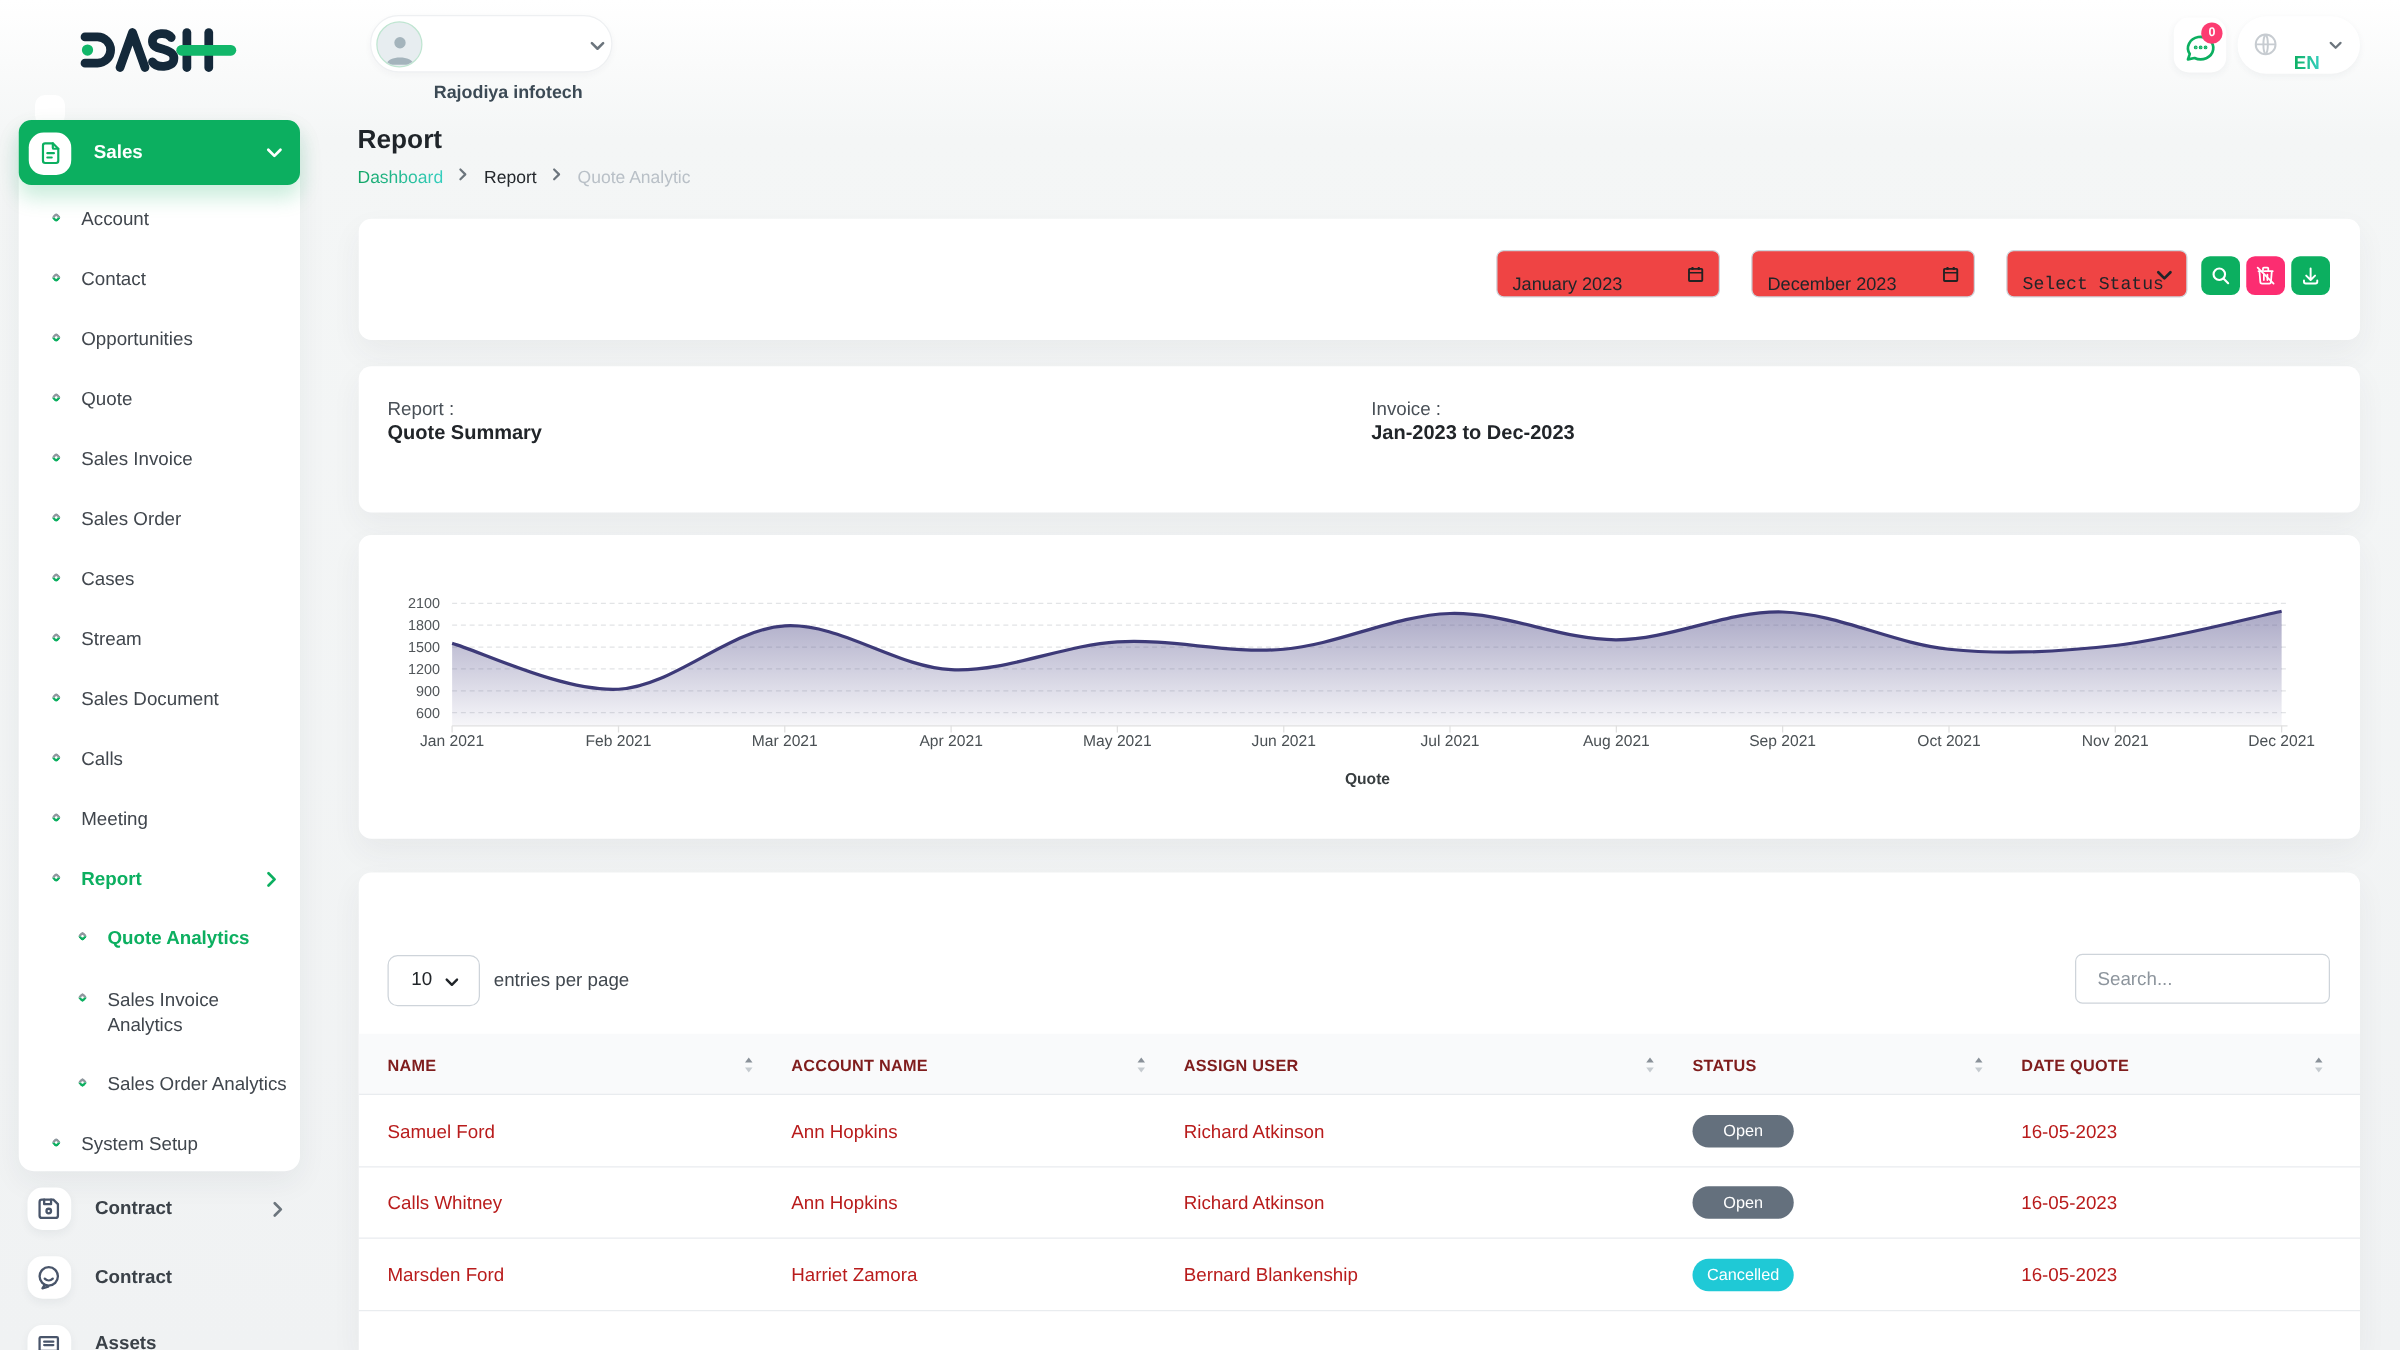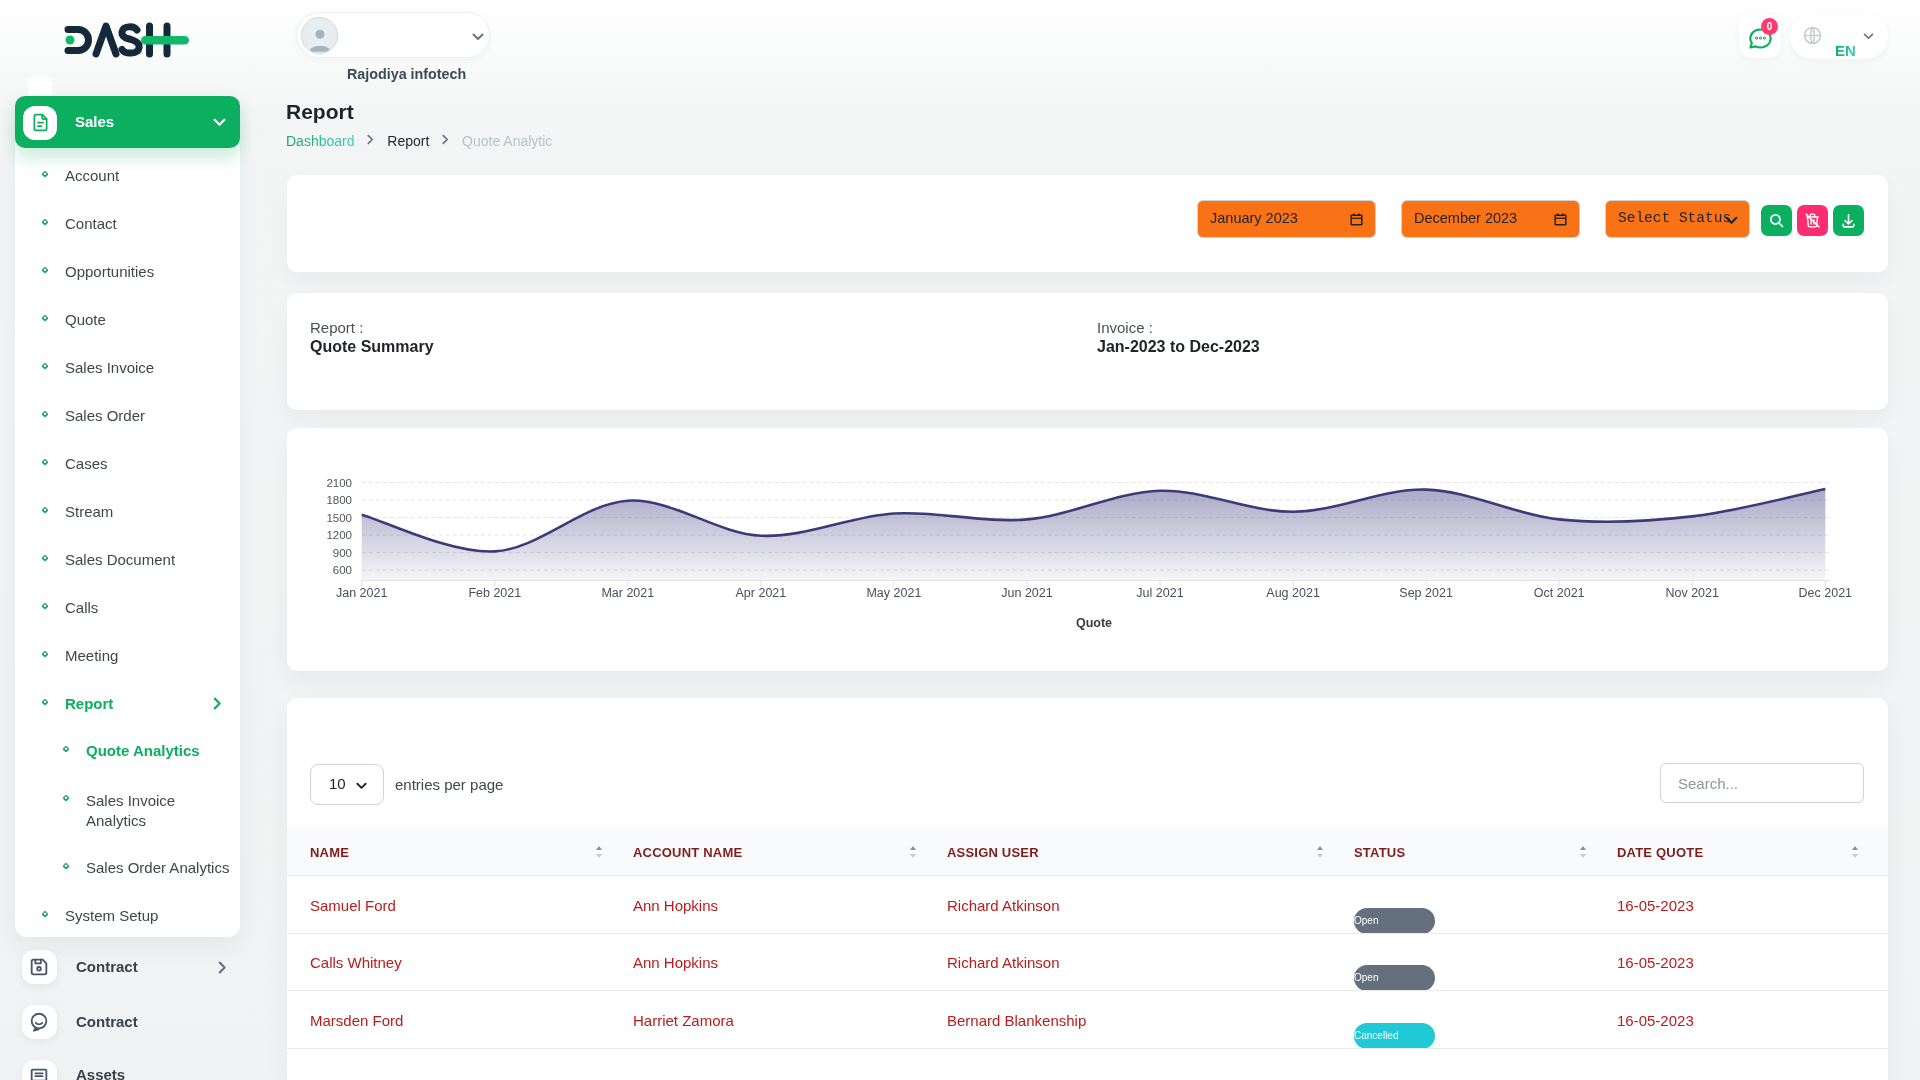--- a/index.html
+++ b/index.html
@@ -20,30 +20,30 @@
 
 #sidepanel { left:15px; top:96px; width:225px; height:841px; background:#fff; border-radius:12px; box-shadow:0 8px 24px rgba(40,50,70,0.06); }
 .iconsq { position:absolute; left:22px; width:35px; height:34px; background:#fff; border-radius:12px; box-shadow:0 3px 8px rgba(40,50,70,0.06); }
 #salesbtn { left:15px; top:96px; width:225px; height:52px; background:#0caf60; border-radius:10px; box-shadow:0 10px 16px rgba(12,175,96,0.22); }
 #salesiconsq { position:absolute; left:8px; top:10px; width:34px; height:34px; background:#fff; border-radius:12px; }
 #salesbtn .lbl { position:absolute; left:60px; top:17px; color:#fff; font-size:15px; font-weight:700; }
 .mitem { position:absolute; font-size:15px; color:#40464d; }
 .dot { position:absolute; width:6px; height:6px; border-radius:50%; border:2px solid; border-color:#8f979e #0caf60 #0caf60 #8f979e; transform:rotate(45deg); }
 .green { color:#0caf60 !important; font-weight:700; }
 
-.finput { height:38px; border:1px solid #ced4da; border-radius:6px; background:#f97316; font-size:14.5px; color:#212529; padding:9px 0 0 12px; }
+.finput { height:38px; border:1px solid #ced4da; border-radius:6px; background:#ef4444; font-size:14.5px; color:#212529; padding:19px 0 0 12px; }
 .calic { position:absolute; right:11px; top:11px; }
 .fbtn { top:205px; width:31px; height:31px; border-radius:7px; }
 
 .th { position:absolute; font-size:13px; font-weight:700; color:#7f1d1d; letter-spacing:0.2px; }
 .sortic { position:absolute; width:8px; height:14px; }
 .sortic:before { content:""; position:absolute; left:0; top:1px; border-left:3.5px solid transparent; border-right:3.5px solid transparent; border-bottom:4.5px solid #8a9199; }
 .sortic:after { content:""; position:absolute; left:0; bottom:1px; border-left:3.5px solid transparent; border-right:3.5px solid transparent; border-top:4.5px solid #c6cbd0; }
 .td { position:absolute; font-size:15px; color:#b91c1c; }
-.pill { position:absolute; width:81px; height:26px; border-radius:13px; color:#fff; font-size:10px; line-height:26px;margin-top:16px; }
+.pill { position:absolute; width:81px; height:26px; border-radius:13px; color:#fff; font-size:13px; text-align:center; line-height:26px; }
 .rline { position:absolute; left:287px; width:1601px; height:1px; background:#e9ecef; }
 </style>
 </head>
 <body>
 <div class="abs" id="topwhite"></div>
 
 <svg class="abs" style="left:60px;top:18px" width="160" height="44" viewBox="0 0 160 44">
   <g fill="none" stroke="#14293a" stroke-width="7" stroke-linecap="round" stroke-linejoin="round">
     <path d="M 8,11.5 L 18,11.5 A 10.5,10.5 0 0 1 18,32.5 L 8,32.5"></path>
     <path d="M 36,36 L 46,8 L 56,36"></path>

